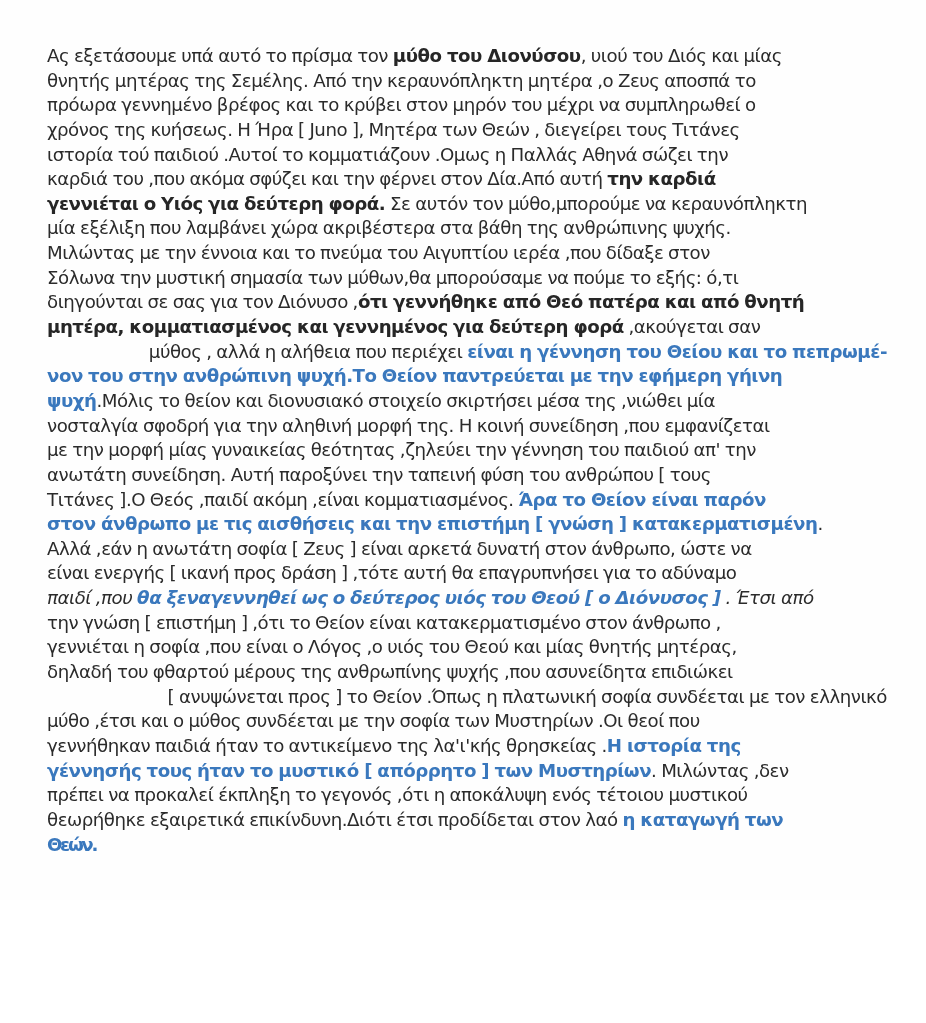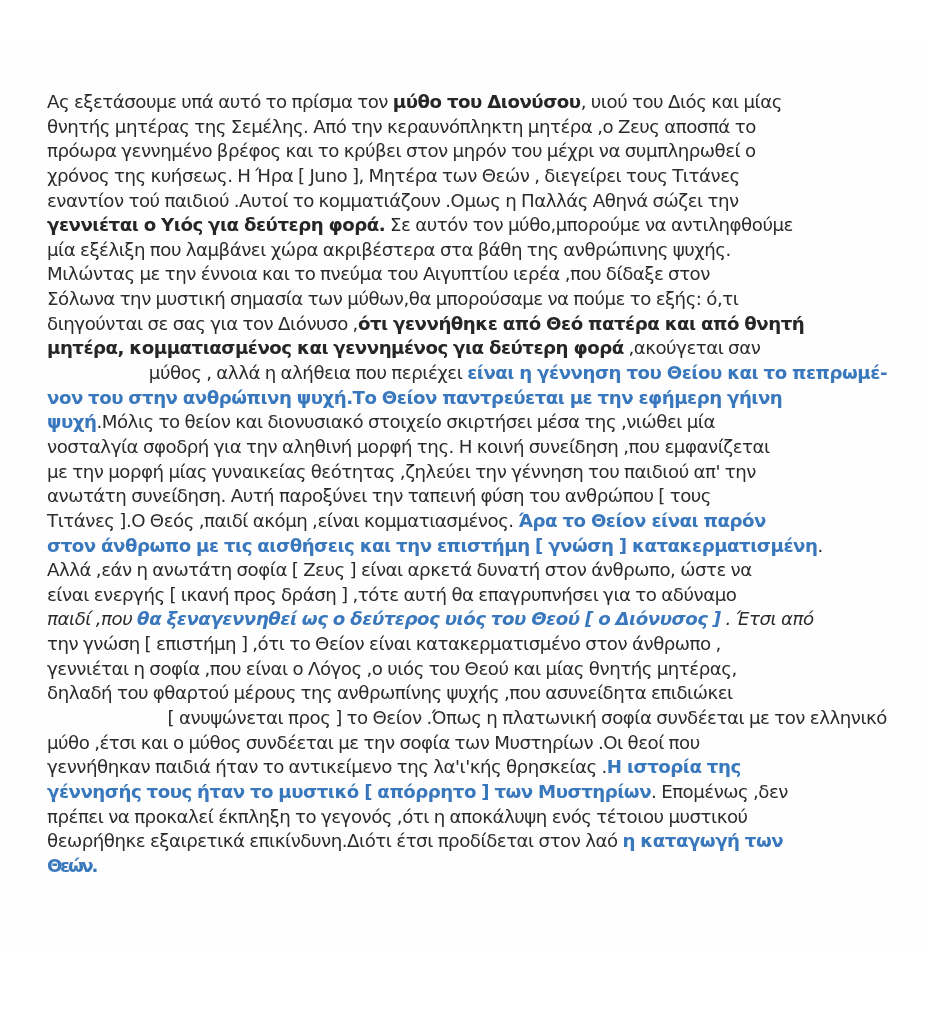--- a/index.html
+++ b/index.html
@@ -11,21 +11,20 @@
       width: 926px;
       height: 1023px;
       overflow: hidden;
       position: relative;
     }
     .page {
       position: absolute;
       left: 0; top: 0;
       width: 926px; height: 900px;
       background: #fefefe;
-      margin-top: 46px;
     }
     .text-block {
       position: absolute;
       left: 47px;
       top: 44px;
       width: 840px;
       font-family: "DejaVu Sans", "Liberation Sans", sans-serif;
       font-size: 18.2px;
       line-height: 24.65px;
       color: #2b2b2b;
@@ -43,22 +42,23 @@
   </style>
 </head>
 <body>
 
 <div class="page">
   <div class="text-block" id="text-block">
       <span class="line" style="letter-spacing: -0.478205px;"><span class="seg-normal">Ας εξετάσουμε υπά αυτό το πρίσμα τον </span><span class="seg-bold">μύθο του Διονύσου</span><span class="seg-normal">, υιού του Διός και μίας</span></span>
       <span class="line" style="letter-spacing: -0.485135px;"><span class="seg-normal">θνητής μητέρας της Σεμέλης. Από την κεραυνόπληκτη μητέρα ,ο Ζευς αποσπά το</span></span>
       <span class="line" style="letter-spacing: -0.483333px;"><span class="seg-normal">πρόωρα γεννημένο βρέφος και το κρύβει στον μηρόν του μέχρι να συμπληρωθεί ο</span></span>
       <span class="line" style="letter-spacing: -0.481579px;"><span class="seg-normal">χρόνος της κυήσεως. Η Ήρα [ Juno ], Μητέρα των Θεών , διεγείρει τους Τιτάνες</span></span>
-      <span class="line" style="letter-spacing: -0.485135px;"><span class="seg-normal">εναντίον τού παιδιού .Αυτοί το κομματιάζουν .Ομως η Παλλάς Αθηνά σώζει την</span></span>
-      <span class="line" style="letter-spacing: -0.47987px;"><span class="seg-bold">γεννιέται ο Υιός για δεύτερη φορά.</span><span class="seg-normal"> Σε αυτόν τον μύθο,μπορούμε να αντιληφθούμε</span></span>
+      <span class="line" style="letter-spacing: -0.485135px;"><span class="seg-normal">ιστορία τού παιδιού .Αυτοί το κομματιάζουν .Ομως η Παλλάς Αθηνά σώζει την</span></span>
+      <span class="line" style="letter-spacing: -0.488889px;"><span class="seg-normal">καρδιά του ,που ακόμα σφύζει και την φέρνει στον Δία.Από αυτή </span><span class="seg-bold">την καρδιά</span></span>
+      <span class="line" style="letter-spacing: -0.47987px;"><span class="seg-bold">γεννιέται ο Υιός για δεύτερη φορά.</span><span class="seg-normal"> Σε αυτόν τον μύθο,μπορούμε να κεραυνόπληκτη</span></span>
       <span class="line" style="letter-spacing: -0.488889px;"><span class="seg-normal">μία εξέλιξη που λαμβάνει χώρα ακριβέστερα στα βάθη της ανθρώπινης ψυχής.</span></span>
       <span class="line" style="letter-spacing: -0.486986px;"><span class="seg-normal">Μιλώντας με την έννοια και το πνεύμα του Αιγυπτίου ιερέα ,που δίδαξε στον</span></span>
       <span class="line" style="letter-spacing: -0.486986px;"><span class="seg-normal">Σόλωνα την μυστική σημασία των μύθων,θα μπορούσαμε να πούμε το εξής: ό,τι</span></span>
       <span class="line" style="letter-spacing: -0.47987px;"><span class="seg-normal">διηγούνται σε σας για τον Διόνυσο ,</span><span class="seg-bold">ότι γεννήθηκε από Θεό πατέρα και από θνητή</span></span>
       <span class="line" style="letter-spacing: -0.494928px;"><span class="seg-bold">μητέρα, κομματιασμένος και γεννημένος για δεύτερη φορά</span><span class="seg-normal"> ,ακούγεται σαν</span></span>
       <span class="line" style="letter-spacing: -0.47987px; text-align: right;"><span class="seg-normal">μύθος , αλλά η αλήθεια που περιέχει </span><span class="seg-blue">είναι η γέννηση του Θείου και το πεπρωμέ-</span></span>
       <span class="line" style="letter-spacing: -0.494928px;"><span class="seg-blue">νον του στην ανθρώπινη ψυχή.Το Θείον παντρεύεται με την εφήμερη γήινη</span></span>
       <span class="line" style="letter-spacing: -0.485135px;"><span class="seg-blue">ψυχή</span><span class="seg-normal">.Μόλις το θείον και διονυσιακό στοιχείο σκιρτήσει μέσα της ,νιώθει μία</span></span>
       <span class="line" style="letter-spacing: -0.478205px;"><span class="seg-normal">νοσταλγία σφοδρή για την αληθινή μορφή της. Η κοινή συνείδηση ,που εμφανίζεται</span></span>
       <span class="line" style="letter-spacing: -0.478205px;"><span class="seg-normal">με την μορφή μίας γυναικείας θεότητας ,ζηλεύει την γέννηση του παιδιού απ' την</span></span>
@@ -67,18 +67,18 @@
       <span class="line" style="letter-spacing: -0.485135px;"><span class="seg-blue">στον άνθρωπο με τις αισθήσεις και την επιστήμη [ γνώση ] κατακερματισμένη</span><span class="seg-normal">.</span></span>
       <span class="line" style="letter-spacing: -0.481579px;"><span class="seg-normal">Αλλά ,εάν η ανωτάτη σοφία [ Ζευς ] είναι αρκετά δυνατή στον άνθρωπο, ώστε να</span></span>
       <span class="line" style="letter-spacing: -0.481579px;"><span class="seg-normal">είναι ενεργής [ ικανή προς δράση ] ,τότε αυτή θα επαγρυπνήσει για το αδύναμο</span></span>
       <span class="line" style="letter-spacing: -0.475px; font-style: italic;"><span class="seg-normal">παιδί ,που </span><span class="seg-blue">θα ξεναγεννηθεί ως ο δεύτερος υιός του Θεού [ ο Διόνυσος ]</span><span class="seg-normal"> . Έτσι από</span></span>
       <span class="line" style="letter-spacing: -0.485135px;"><span class="seg-normal">την γνώση [ επιστήμη ] ,ότι το Θείον είναι κατακερματισμένο στον άνθρωπο ,</span></span>
       <span class="line" style="letter-spacing: -0.478205px;"><span class="seg-normal">γεννιέται η σοφία ,που είναι ο Λόγος ,ο υιός του Θεού και μίας θνητής μητέρας,</span></span>
       <span class="line" style="letter-spacing: -0.488889px;"><span class="seg-normal">δηλαδή του φθαρτού μέρους της ανθρωπίνης ψυχής ,που ασυνείδητα επιδιώκει</span></span>
       <span class="line" style="letter-spacing: -0.478205px; text-align: right;"><span class="seg-normal">[ ανυψώνεται προς ] το Θείον .Όπως η πλατωνική σοφία συνδέεται με τον ελληνικό</span></span>
       <span class="line" style="letter-spacing: -0.488889px;"><span class="seg-normal">μύθο ,έτσι και ο μύθος συνδέεται με την σοφία των Μυστηρίων .Οι θεοί που</span></span>
       <span class="line" style="letter-spacing: -0.483333px;"><span class="seg-normal">γεννήθηκαν παιδιά ήταν το αντικείμενο της λα'ι'κής θρησκείας .</span><span class="seg-blue">Η ιστορία της</span></span>
-      <span class="line" style="letter-spacing: -0.490845px;"><span class="seg-blue">γέννησής τους ήταν το μυστικό [ απόρρητο ] των Μυστηρίων</span><span class="seg-normal">. Επομένως ,δεν</span></span>
+      <span class="line" style="letter-spacing: -0.490845px;"><span class="seg-blue">γέννησής τους ήταν το μυστικό [ απόρρητο ] των Μυστηρίων</span><span class="seg-normal">. Μιλώντας ,δεν</span></span>
       <span class="line" style="letter-spacing: -0.481579px;"><span class="seg-normal">πρέπει να προκαλεί έκπληξη το γεγονός ,ότι η αποκάλυψη ενός τέτοιου μυστικού</span></span>
       <span class="line" style="letter-spacing: -0.47987px;"><span class="seg-normal">θεωρήθηκε εξαιρετικά επικίνδυνη.Διότι έτσι προδίδεται στον λαό </span><span class="seg-blue">η καταγωγή των</span></span>
       <span class="line" style="letter-spacing: -2.35px;"><span class="seg-blue">Θεών.</span></span>
     </div>
 </div>
 
 </body></html>

